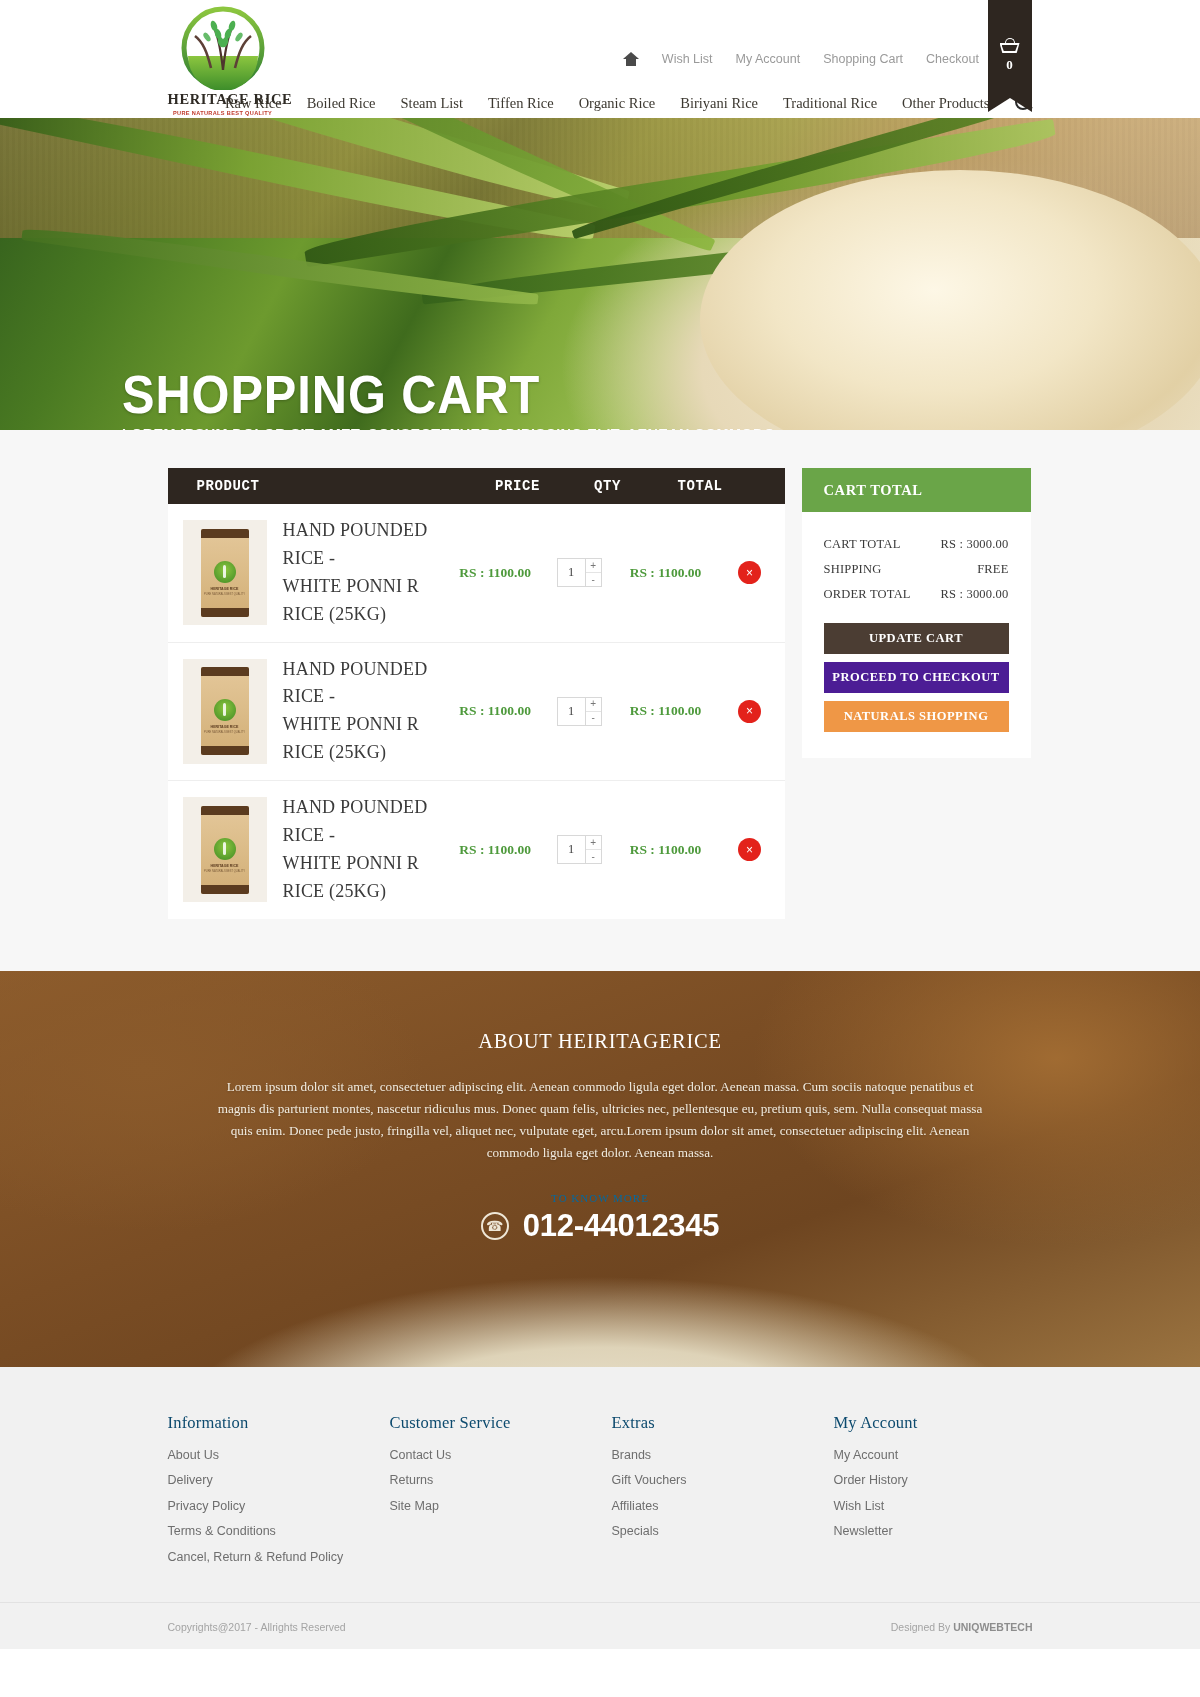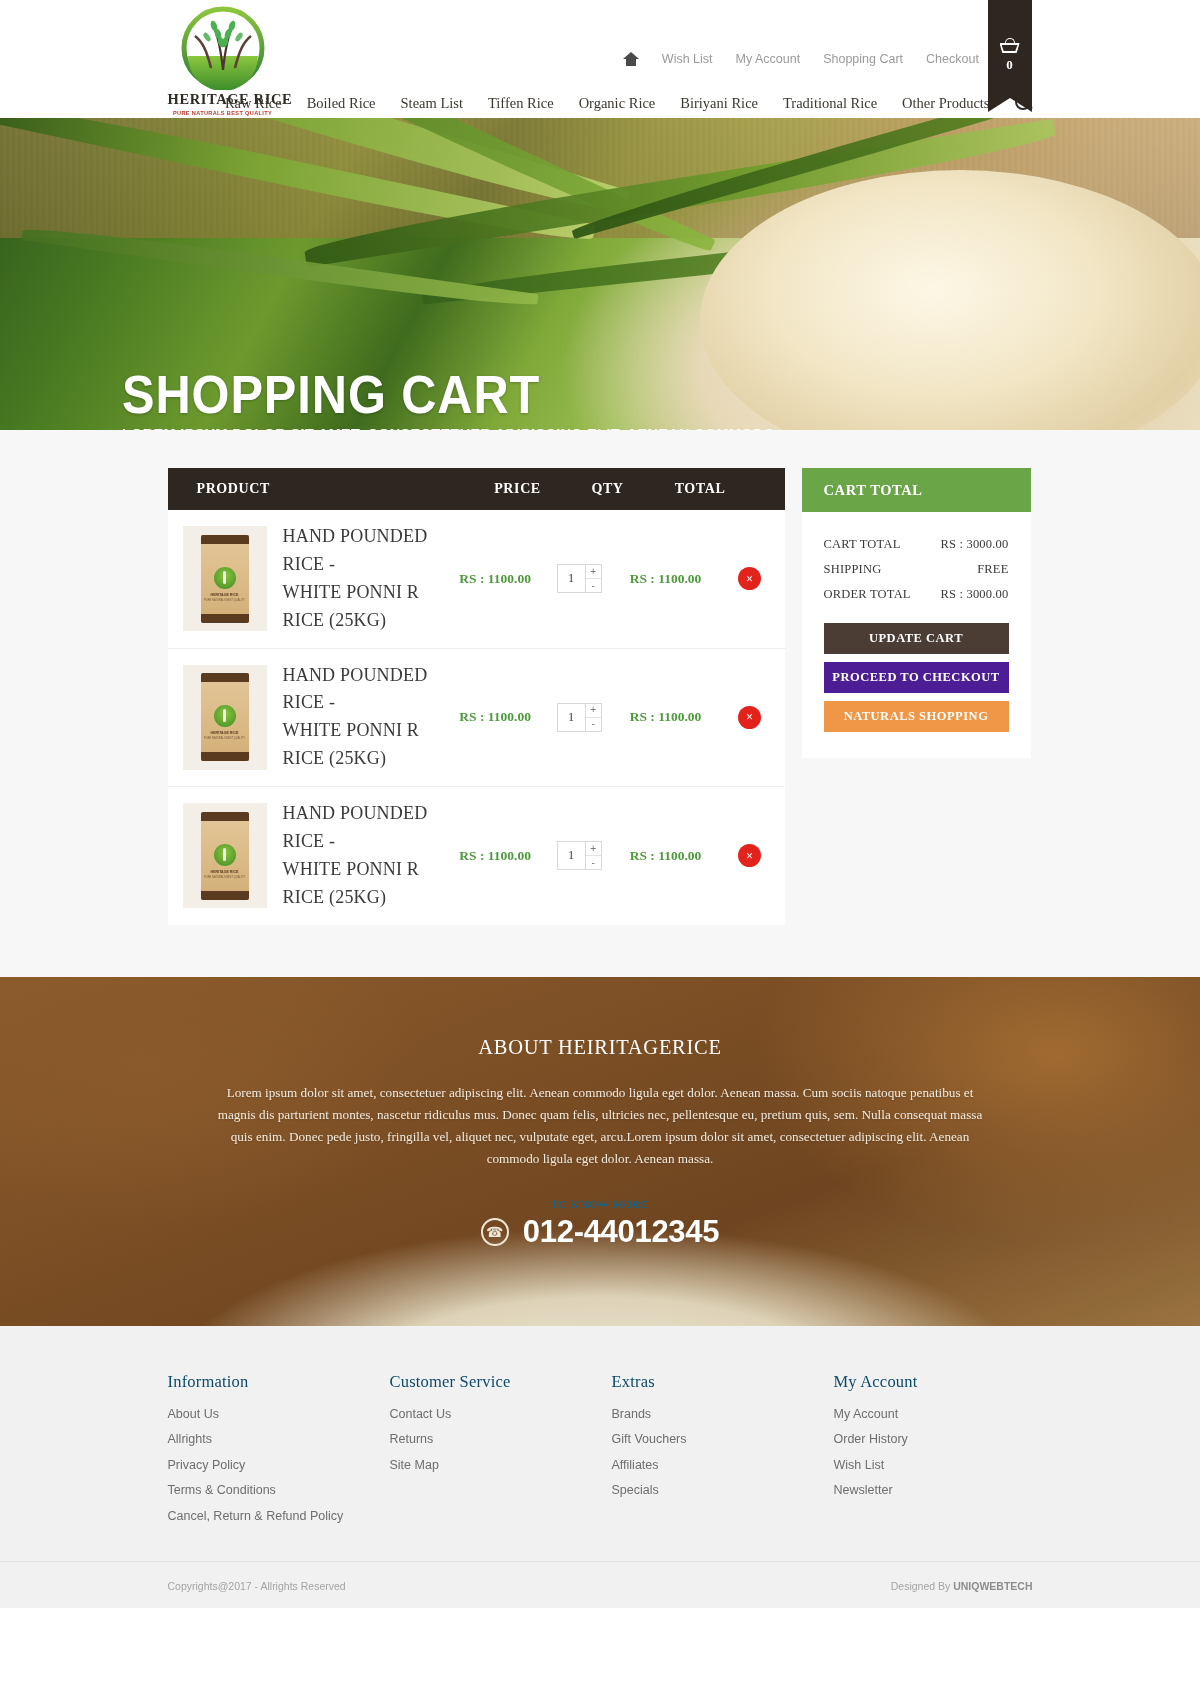--- a/index.html
+++ b/index.html
@@ -130,23 +130,23 @@
     transform:scaleX(.96); transform-origin:left center;
     text-shadow:0 1px 2px rgba(0,0,0,.2);
   }
 
   
   .cart-section { background:#f7f7f7; padding:38px 0 52px; }
   .cart-wrap { width:1109px; margin:0 auto; display:flex; align-items:flex-start; }
 
   .cart-table { width:617px; margin-left:122px; background:#fff; }
   .cart-head {
-    display:flex; align-items:center; height:42px;
+    display:flex; align-items:center; height:36px;
     background:#2e2620; color:#fff;
-    font-family:Liberation Serif, serif; font-weight:bold;
+    font-family:Liberation Mono, monospace; font-weight:bold;
     font-size:14px; letter-spacing:.6px;
   }
   .th-product { width:300px; padding-left:29px; }
   .th-price   { width:100px; text-align:center; }
   .th-qty     { width:80px;  text-align:center; }
   .th-total   { width:105px; text-align:center; }
 
   .cart-row {
     display:flex; align-items:center;
     border-bottom:1px solid #eeeeee; padding:13px 0;
@@ -236,21 +236,21 @@
   .btn {
     height:31px; display:flex; align-items:center; justify-content:center;
     color:#fff; font-family:"Liberation Serif", serif; font-weight:bold;
     font-size:12.5px; letter-spacing:.5px;
   }
   .btn-update   { background:#4b3d33; }
   .btn-checkout { background:#4c1d95; }
   .btn-continue { background:#ef9746; }
 
   
-  .about { position:relative; height:349px; overflow:hidden; }
+  .about { position:relative; height:396px; overflow:hidden; }
   .about-bg { position:absolute; inset:0;
     background:
       radial-gradient(ellipse 700px 260px at 50% 118%, #efe8d6 0%, #ded3b8 35%, rgba(222,211,184,0) 62%),
       radial-gradient(ellipse 400px 230px at 12% 25%, #8a5a2b 0%, rgba(138,90,43,0) 70%),
       radial-gradient(ellipse 420px 260px at 88% 22%, #a06b32 0%, rgba(160,107,50,0) 72%),
       linear-gradient(160deg,#8d5c2c 0%,#7a4d24 40%,#6e4520 65%,#9a7340 100%);
   }
   .about-inner { position:relative; z-index:3; text-align:center; padding-top:57px; }
   .about-title {
     font-family:"Liberation Serif", serif; font-size:22px; color:#fff;
@@ -538,21 +538,21 @@
       </div>
     </div>
   </div>
 
   <div class="footer">
     <div class="footer-cols">
 
       <div class="fcol">
         <h4>Information</h4>
         <a href="#">About Us</a>
-        <a href="#">Allrights</a>
+        <a href="#">Delivery</a>
         <a href="#">Privacy Policy</a>
         <a href="#">Terms &amp; Conditions</a>
         <a href="#">Cancel, Return &amp; Refund Policy</a>
       </div>
 
       <div class="fcol">
         <h4>Customer Service</h4>
         <a href="#">Contact Us</a>
         <a href="#">Returns</a>
         <a href="#">Site Map</a>

